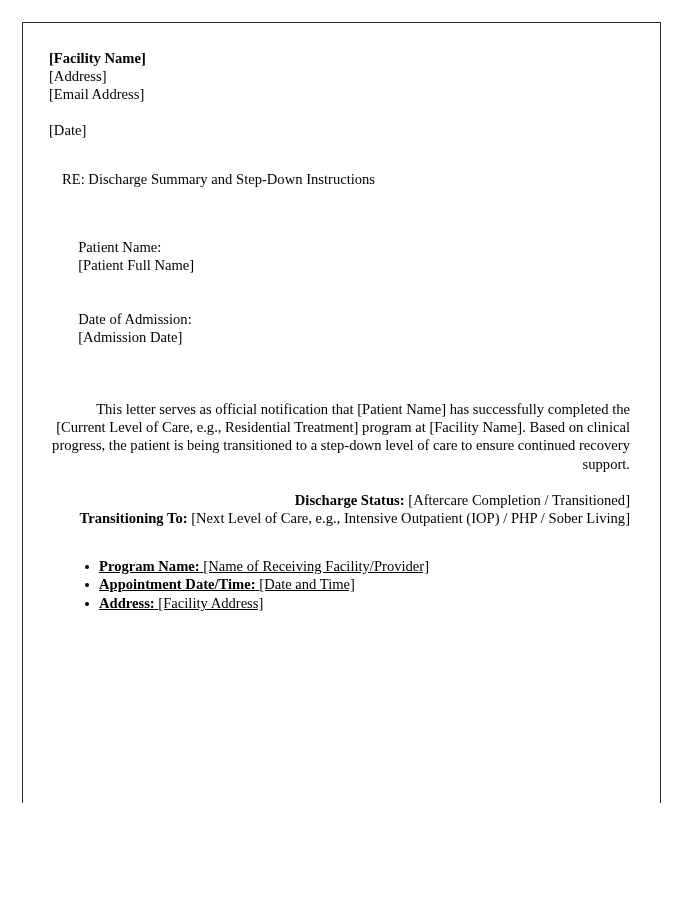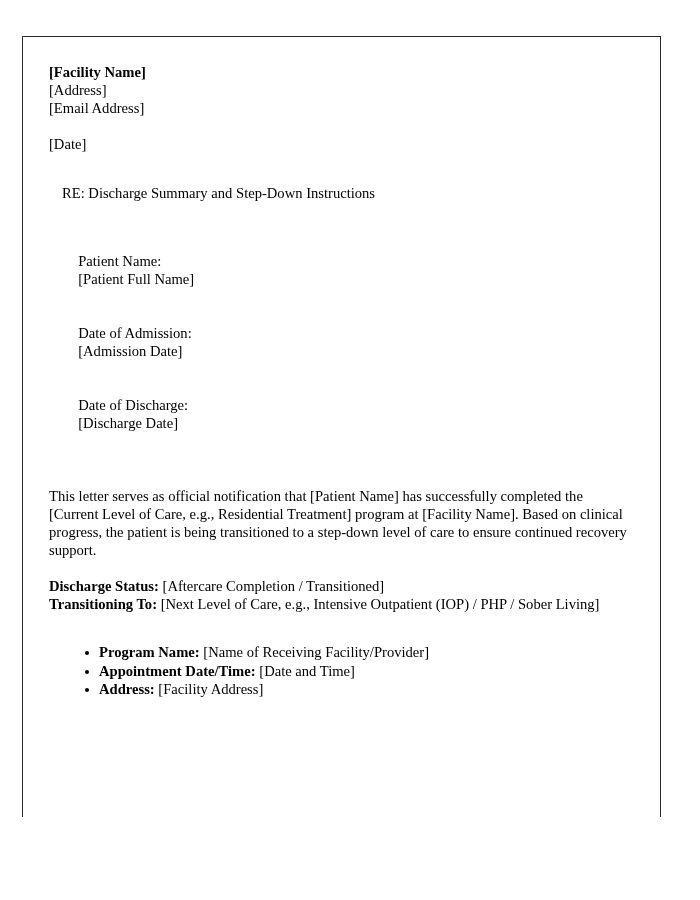--- a/index.html
+++ b/index.html
@@ -12,21 +12,21 @@
     height: 900px;
     overflow: hidden;
     font-family: "Liberation Serif", "DejaVu Serif", serif;
     color: #000000;
   }
 
   
   .page-sheet {
     position: absolute;
     left: 22px;
-    top: 36px;
+    top: 22px;
     width: 639px;
     height: 781px;
     box-sizing: border-box;
     border-left: 1px solid #2b2b2b;
     border-right: 1px solid #2b2b2b;
     border-top: 1px solid #2b2b2b;
     border-bottom: none;
     background: #ffffff;
     overflow: hidden;
   }
@@ -55,28 +55,29 @@
     font-weight: bold;
   }
 
   .heading {
     font-weight: normal;
     margin: 13px;
   }
 
   .para {
     margin: 0;
-    text-align: left;
+    text-align: right;
   }
 
   
   ul.bullets {
     margin: 0;
     padding: 0 0 0 50px;
     list-style: none;
+    text-decoration: underline;
   }
   ul.bullets > li {
     position: relative;
     margin: 0;
     padding: 0;
     line-height: 18.6px;
   }
   ul.bullets > li::before {
     content: "";
     position: absolute;
@@ -112,24 +113,20 @@
 
     <div class="block">
       <div class="line">
         <span>Patient Name:</span>
         <span>[Patient Full Name]</span>
       </div>
       <div class="line">
         <span>Date of Admission:</span>
         <span>[Admission Date]</span>
       </div>
-      <div class="line">
-        <span>Date of Discharge:</span>
-        <span>[Discharge Date]</span>
-      </div>
     </div>
 
     <div class="spacer"></div>
 
 
     <div class="spacer"></div>
 
     <p class="para">This letter serves as official notification that [Patient Name] has successfully completed the [Current Level of Care, e.g., Residential Treatment] program at [Facility Name]. Based on clinical progress, the patient is being transitioned to a step-down level of care to ensure continued recovery support.</p>
 
     <div class="spacer"></div>

